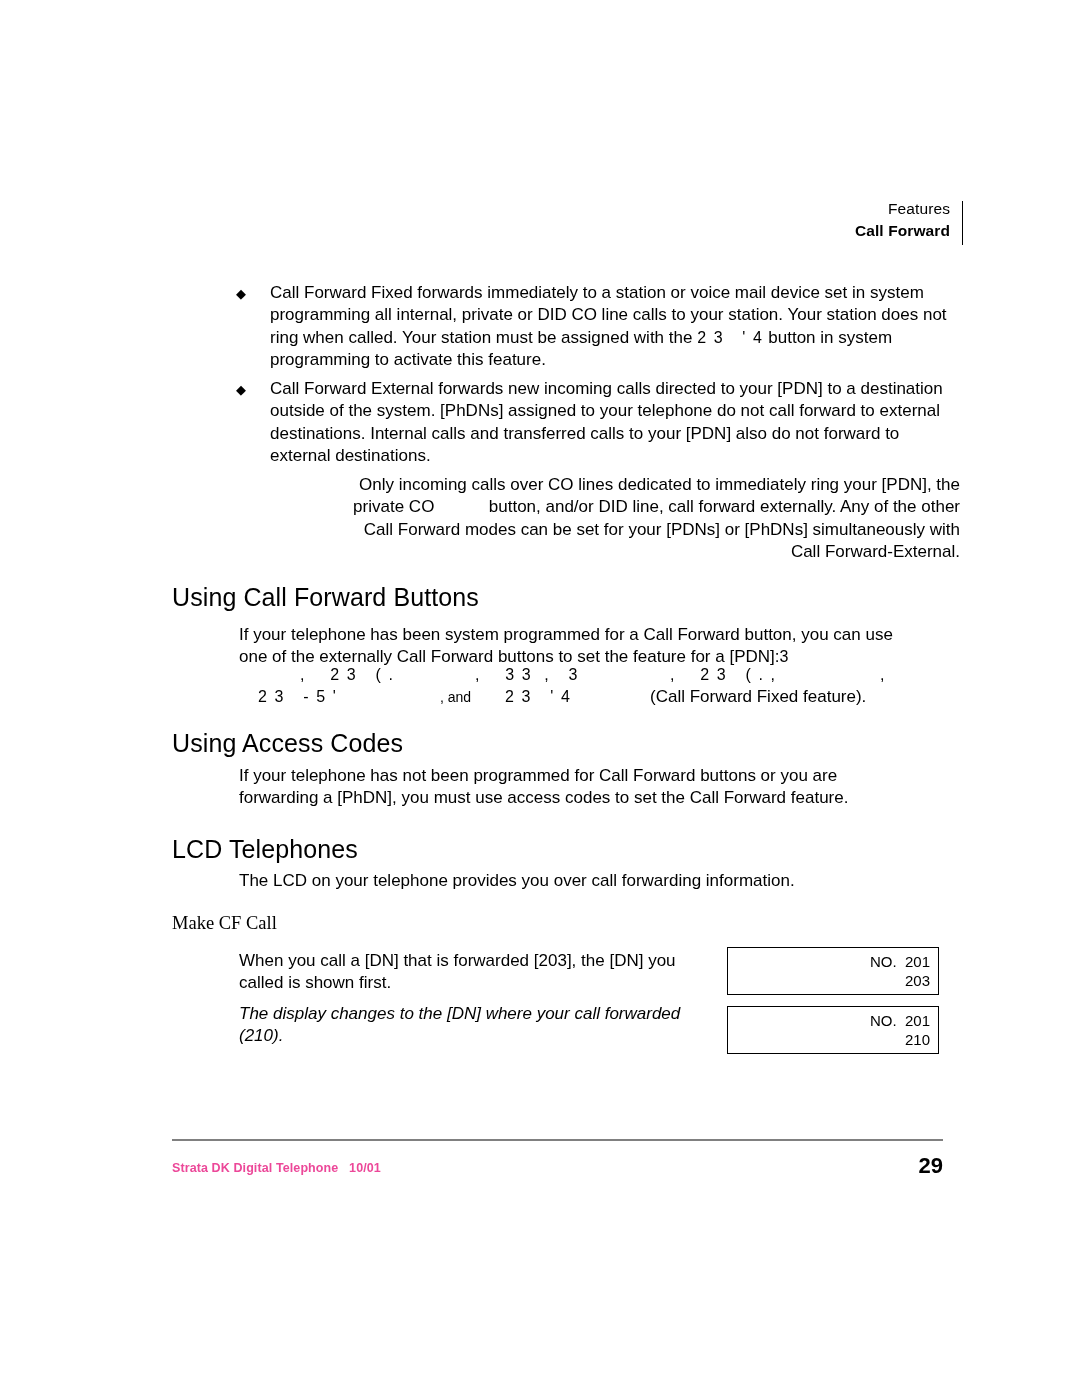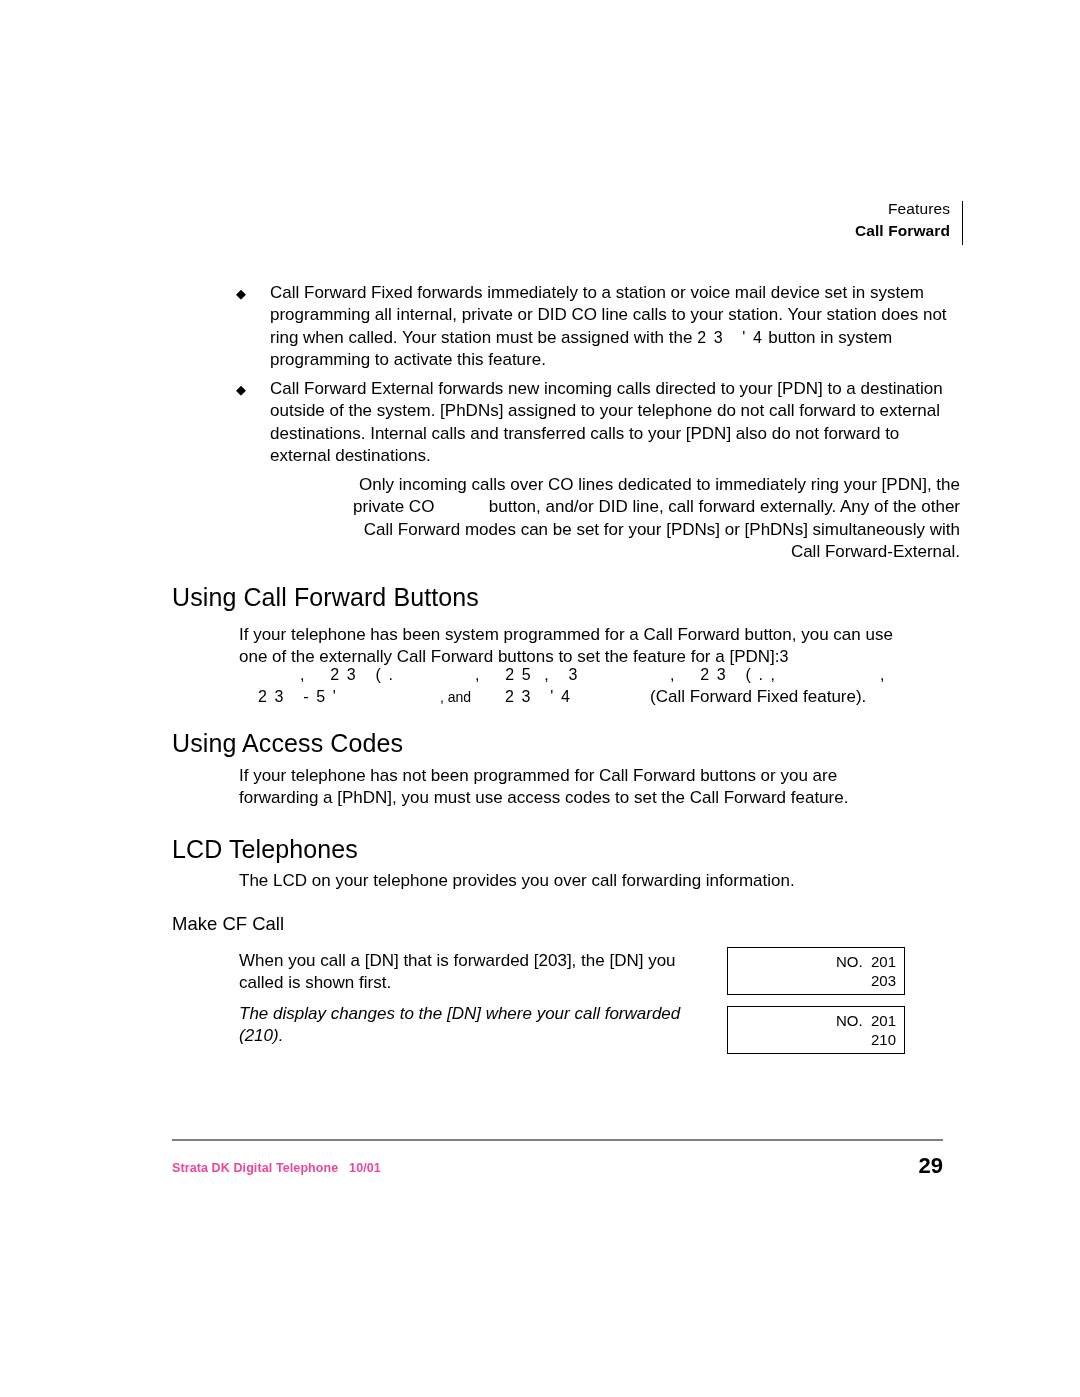--- a/index.html
+++ b/index.html
@@ -99,21 +99,21 @@
     font-weight: normal;
     color: #000000;
   }
 
   
   .lcd {
     position: absolute;
     border: 1px solid #000000;
     background: #ffffff;
     box-sizing: border-box;
-    width: 178px;
+    width: 212px;
     height: 48px;
     padding: 4px 8px 0 0;
     text-align: right;
     font-size: 15px;
     line-height: 19px;
   }
   .lcd .lcd-l1 { display: block; white-space: pre; }
   .lcd .lcd-l2 { display: block; }
 
   
@@ -174,21 +174,21 @@
 
   <div class="h1" style="top:583px;">Using Call Forward Buttons</div>
 
   <div class="body-text" style="top:624px; left:239px; width:720px;">
     <div>If your telephone has been system programmed for a Call Forward button, you can use</div>
     <div><span>one of the externally Call Forward buttons to set the feature for a [PDN]:</span><span class="symrun">3</span></div>
   </div>
 
   <div style="position:absolute; top:664px; left:300px; width:660px; font-size:16px; line-height:22px;">
     <span class="symrun" style="position:absolute; left:0;">,    2 3   ( .</span>
-    <span class="symrun" style="position:absolute; left:175px;">,    2 5  ,   3</span>
+    <span class="symrun" style="position:absolute; left:175px;">,    3 3  ,   3</span>
     <span class="symrun" style="position:absolute; left:370px;">,    2 3   ( . ,</span>
     <span class="symrun" style="position:absolute; left:580px;">,</span>
   </div>
 
   <div style="position:absolute; top:686px; left:258px; width:700px; font-size:16px; line-height:22px;">
     <span class="symrun" style="position:absolute; left:0;">2 3   - 5 '</span>
     <span style="position:absolute; left:182px; font-size:14px;">, and</span>
     <span class="symrun" style="position:absolute; left:247px;">2 3   ' 4</span>
     <span style="position:absolute; left:392px; font-size:17px; white-space:pre;">(Call Forward Fixed feature).</span>
   </div>
@@ -197,21 +197,21 @@
 
   <div class="body-text" style="top:765px; left:239px; width:720px;">
     <div>If your telephone has not been programmed for Call Forward buttons or you are</div>
     <div>forwarding a [PhDN], you must use access codes to set the Call Forward feature.</div>
   </div>
 
   <div class="h1" style="top:835px;">LCD Telephones</div>
 
   <div class="body-text" style="top:870px; left:239px; width:720px;">The LCD on your telephone provides you over call forwarding information.</div>
 
-  <div class="h3" style="top:913px;">Make CF Call</div>
+  <div class="h3" style="top:913px;font-family:Liberation Serif, serif;">Make CF Call</div>
 
   <div class="body-text" style="top:950px; left:239px; width:510px;">
     <div>When you call a [DN] that is forwarded [203], the [DN] you</div>
     <div>called is shown first.</div>
   </div>
 
   <div class="body-text" style="top:1003px; left:239px; width:510px;font-style:italic;">
     <div>The display changes to the [DN] where your call forwarded</div>
     <div>(210).</div>
   </div>

